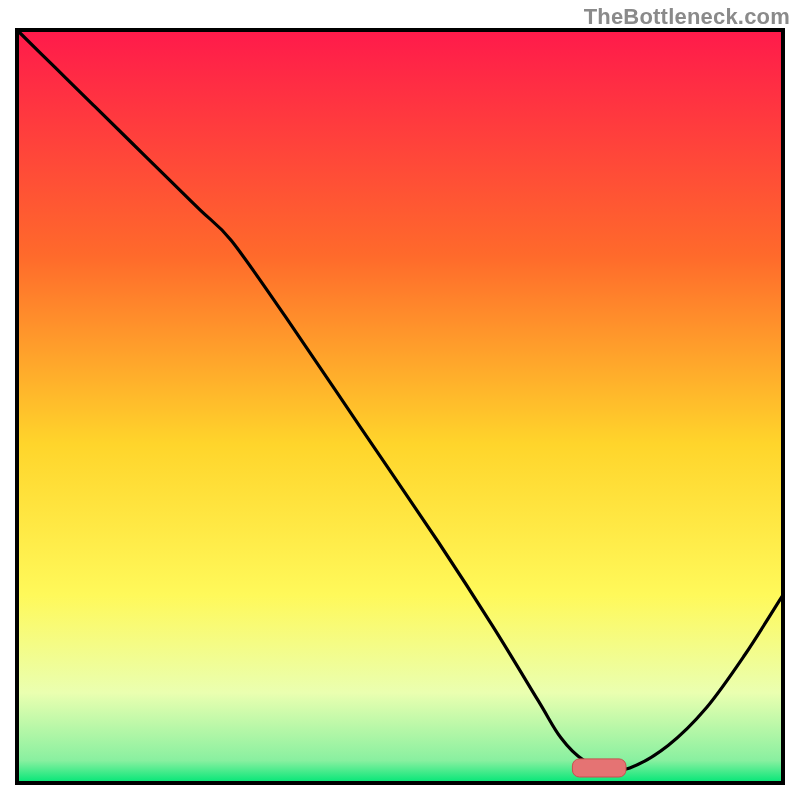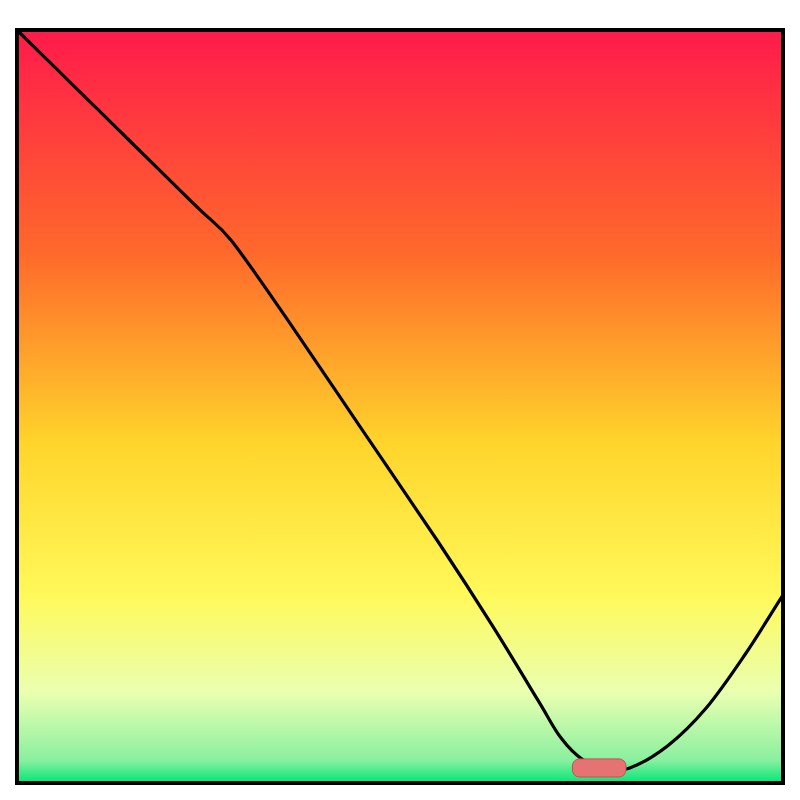--- a/index.html
+++ b/index.html
@@ -37,20 +37,21 @@
     width: 770px;
     height: 757px;
     display: block;
   }
 </style>
 </head>
 <body>
 
 <div class="stage">
 
+  <div class="watermark">TheBottleneck.com</div>
 
   <div class="plot-frame">
     <svg class="chart-svg" viewBox="0 0 770 757">
       <defs>
         <linearGradient id="bg-grad" x1="0" y1="0" x2="0" y2="1">
             <stop offset="0%" stop-color="#ff1a4b"></stop>
             <stop offset="30%" stop-color="#ff6a2b"></stop>
             <stop offset="55.00000000000001%" stop-color="#ffd52b"></stop>
             <stop offset="75%" stop-color="#fff95a"></stop>
             <stop offset="88%" stop-color="#eaffb0"></stop>

